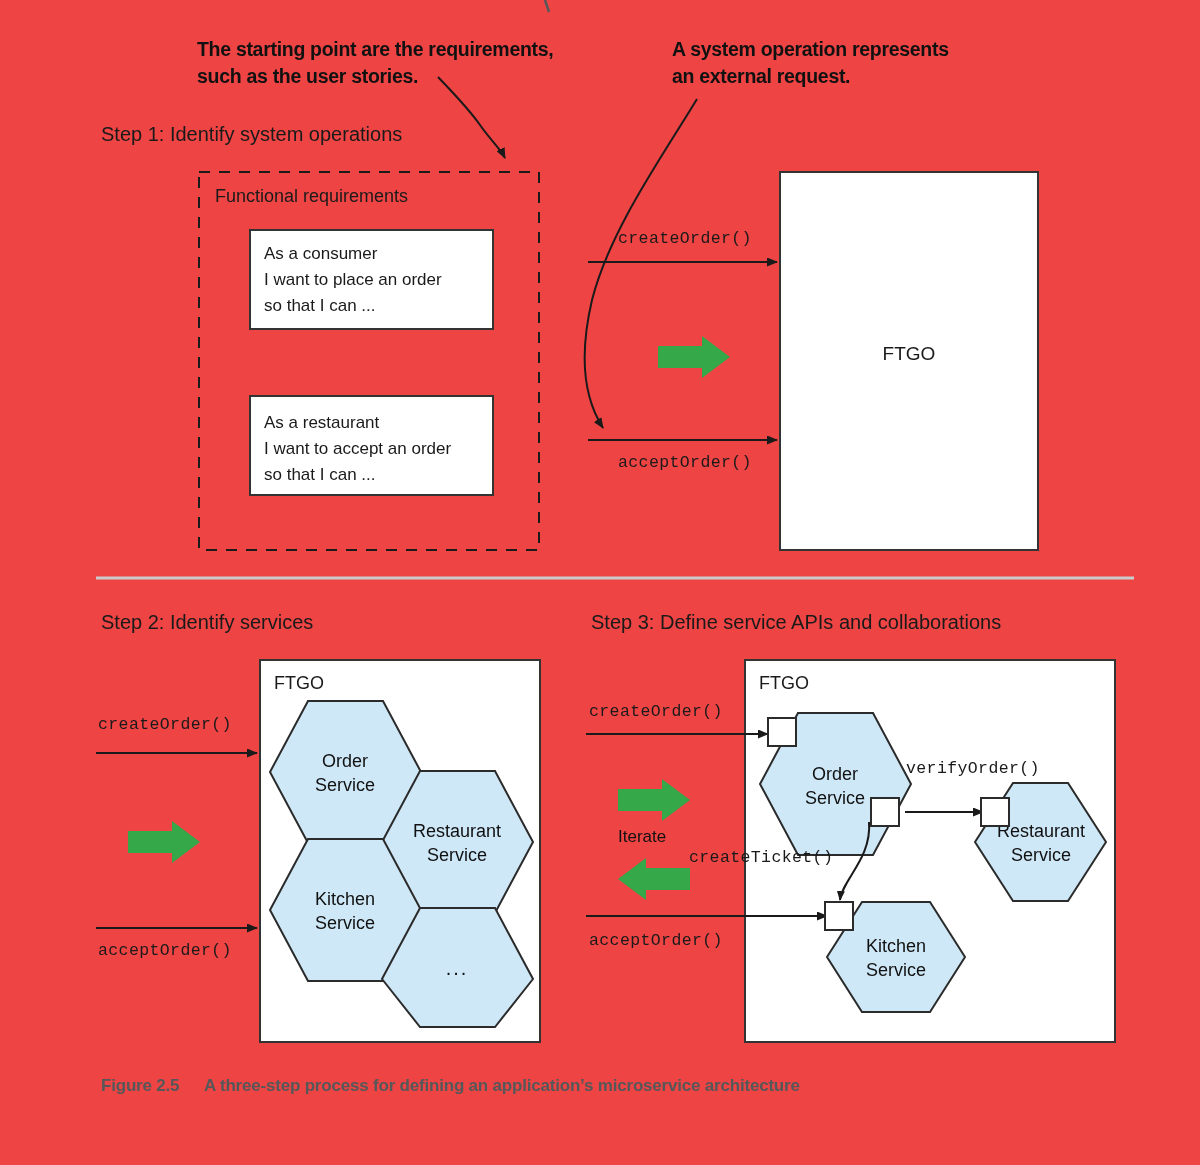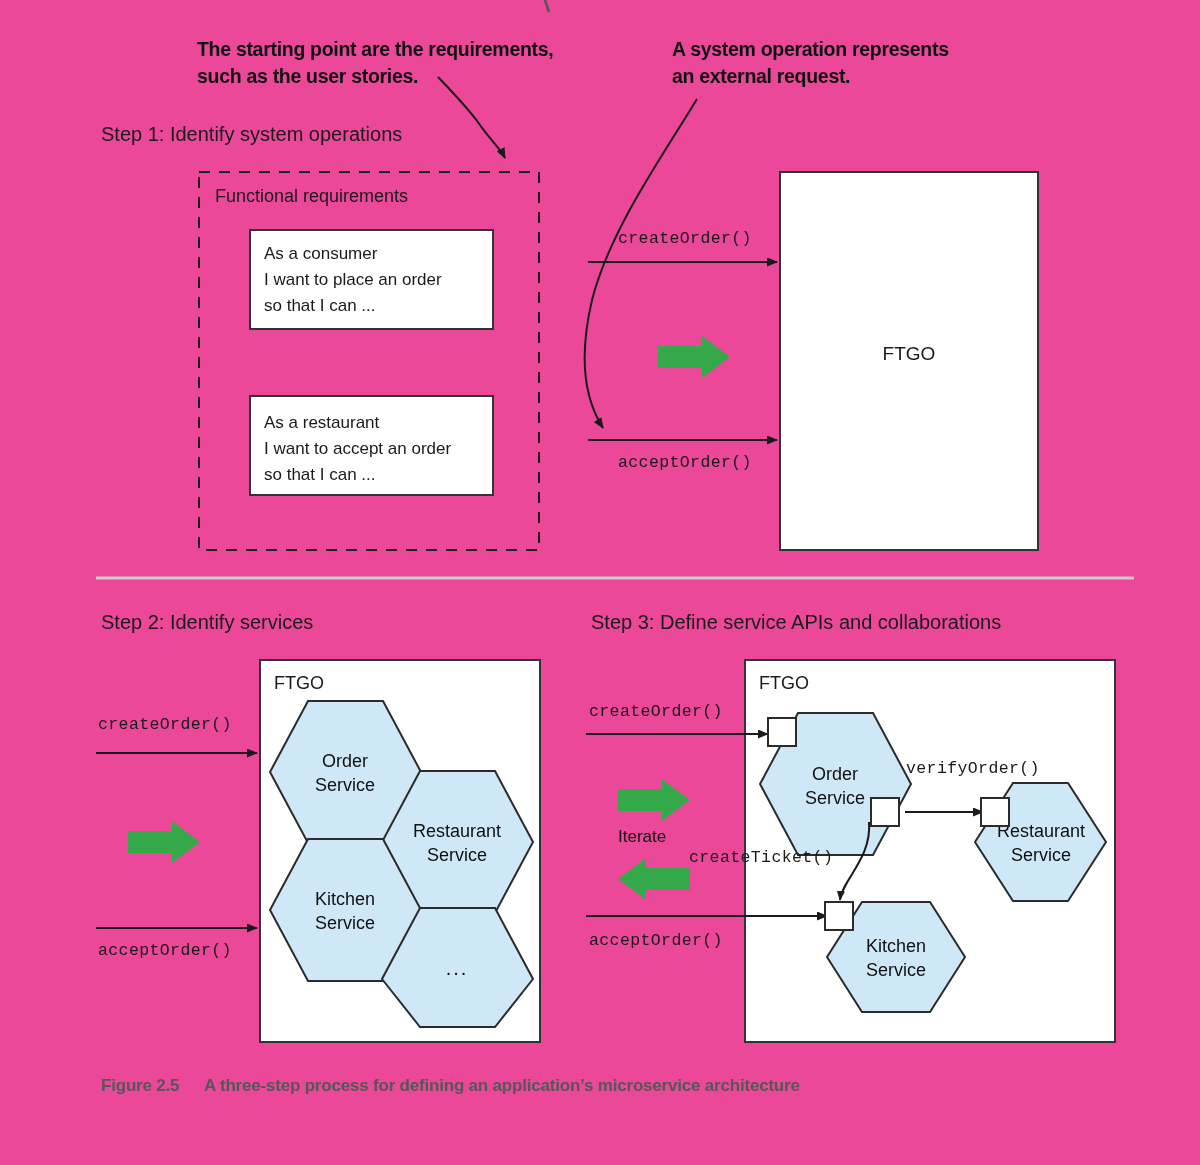--- a/index.html
+++ b/index.html
@@ -10,21 +10,21 @@
   }
   body {
     font-family: "Liberation Sans", sans-serif;
     color: #000000;
   }
   #figure-root {
     position: relative;
     width: 1200px;
     height: 1165px;
     overflow: hidden;
-    background: #ec4899;
+    background: #ef4444;
   }
   #figure-svg {
     position: absolute;
     left: 0;
     top: 0;
     width: 1200px;
     height: 1165px;
   }
   .callout-text {
     font-family: "Liberation Sans", sans-serif;

